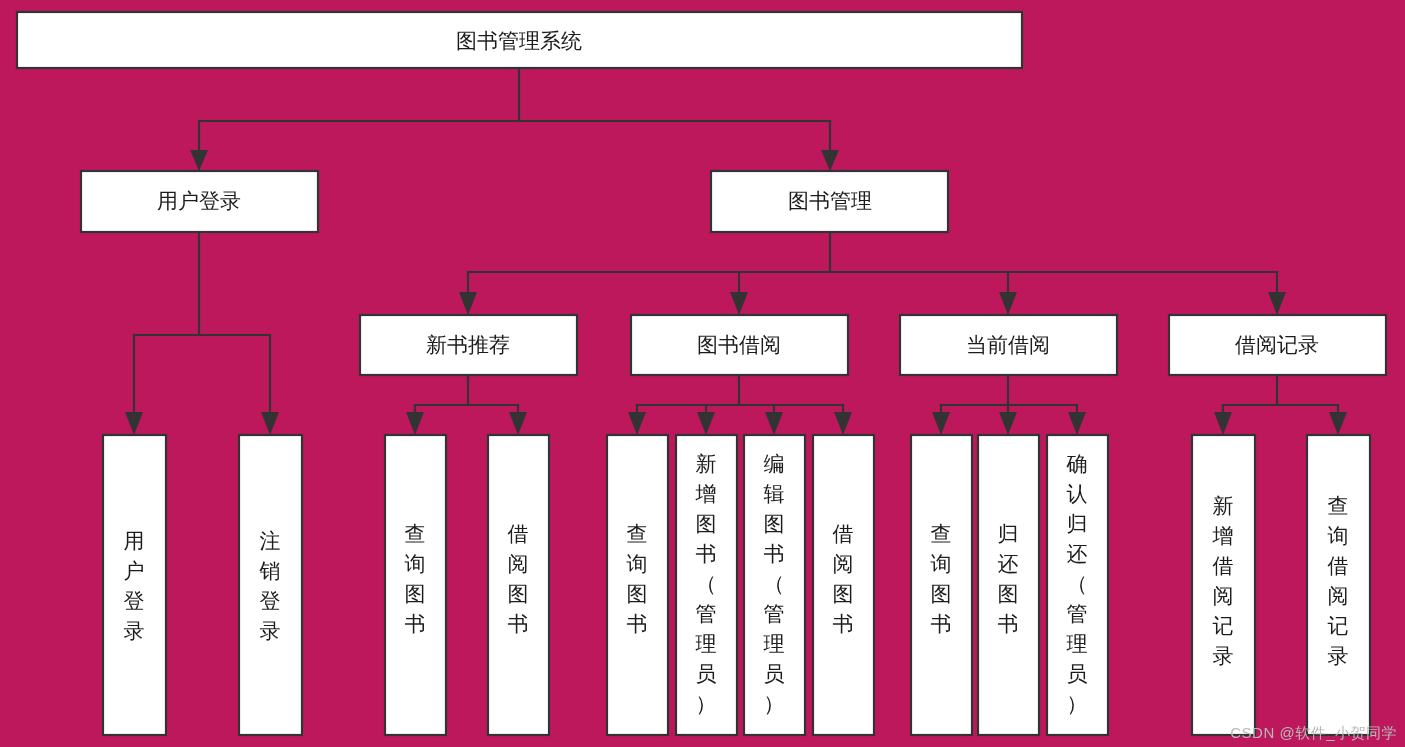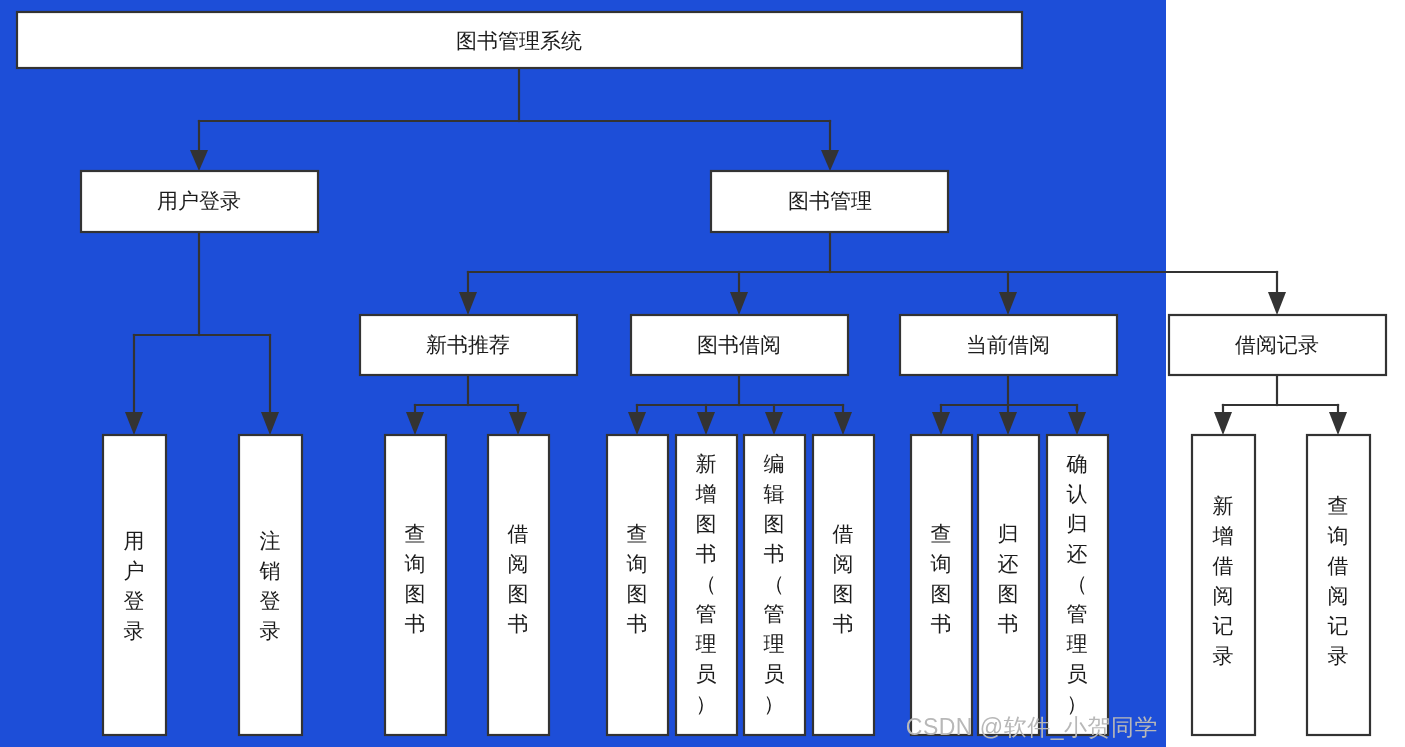--- a/index.html
+++ b/index.html
@@ -8,23 +8,23 @@
     background: #ffffff;
   }
   body {
     width: 1405px;
     height: 747px;
     font-family: "Liberation Sans", "DejaVu Sans", sans-serif;
     overflow: hidden;
   }
   #diagram-root {
     position: relative;
-    width: 1166px;
+    width: 1405px;
     height: 747px;
-    background: #1d4ed8;
+    background: #be185d;
   }
   svg#chart-svg {
     position: absolute;
     left: 0;
     top: 0;
     width: 1405px;
     height: 747px;
     display: block;
   }
   .node-rect {
@@ -54,21 +54,21 @@
     font-size: 21px;
     fill: #1c1c1c;
     text-anchor: middle;
     dominant-baseline: middle;
   }
   .watermark-text {
     position: absolute;
     right: 8px;
     bottom: 4px;
     font-family: "Liberation Sans", "DejaVu Sans", sans-serif;
-    font-size: 23px;
+    font-size: 15px;
     color: #b8b8b8;
     letter-spacing: 0.5px;
     white-space: nowrap;
     pointer-events: none;
   }
 </style>
 </head>
 <body>
 
 <div id="diagram-root">

